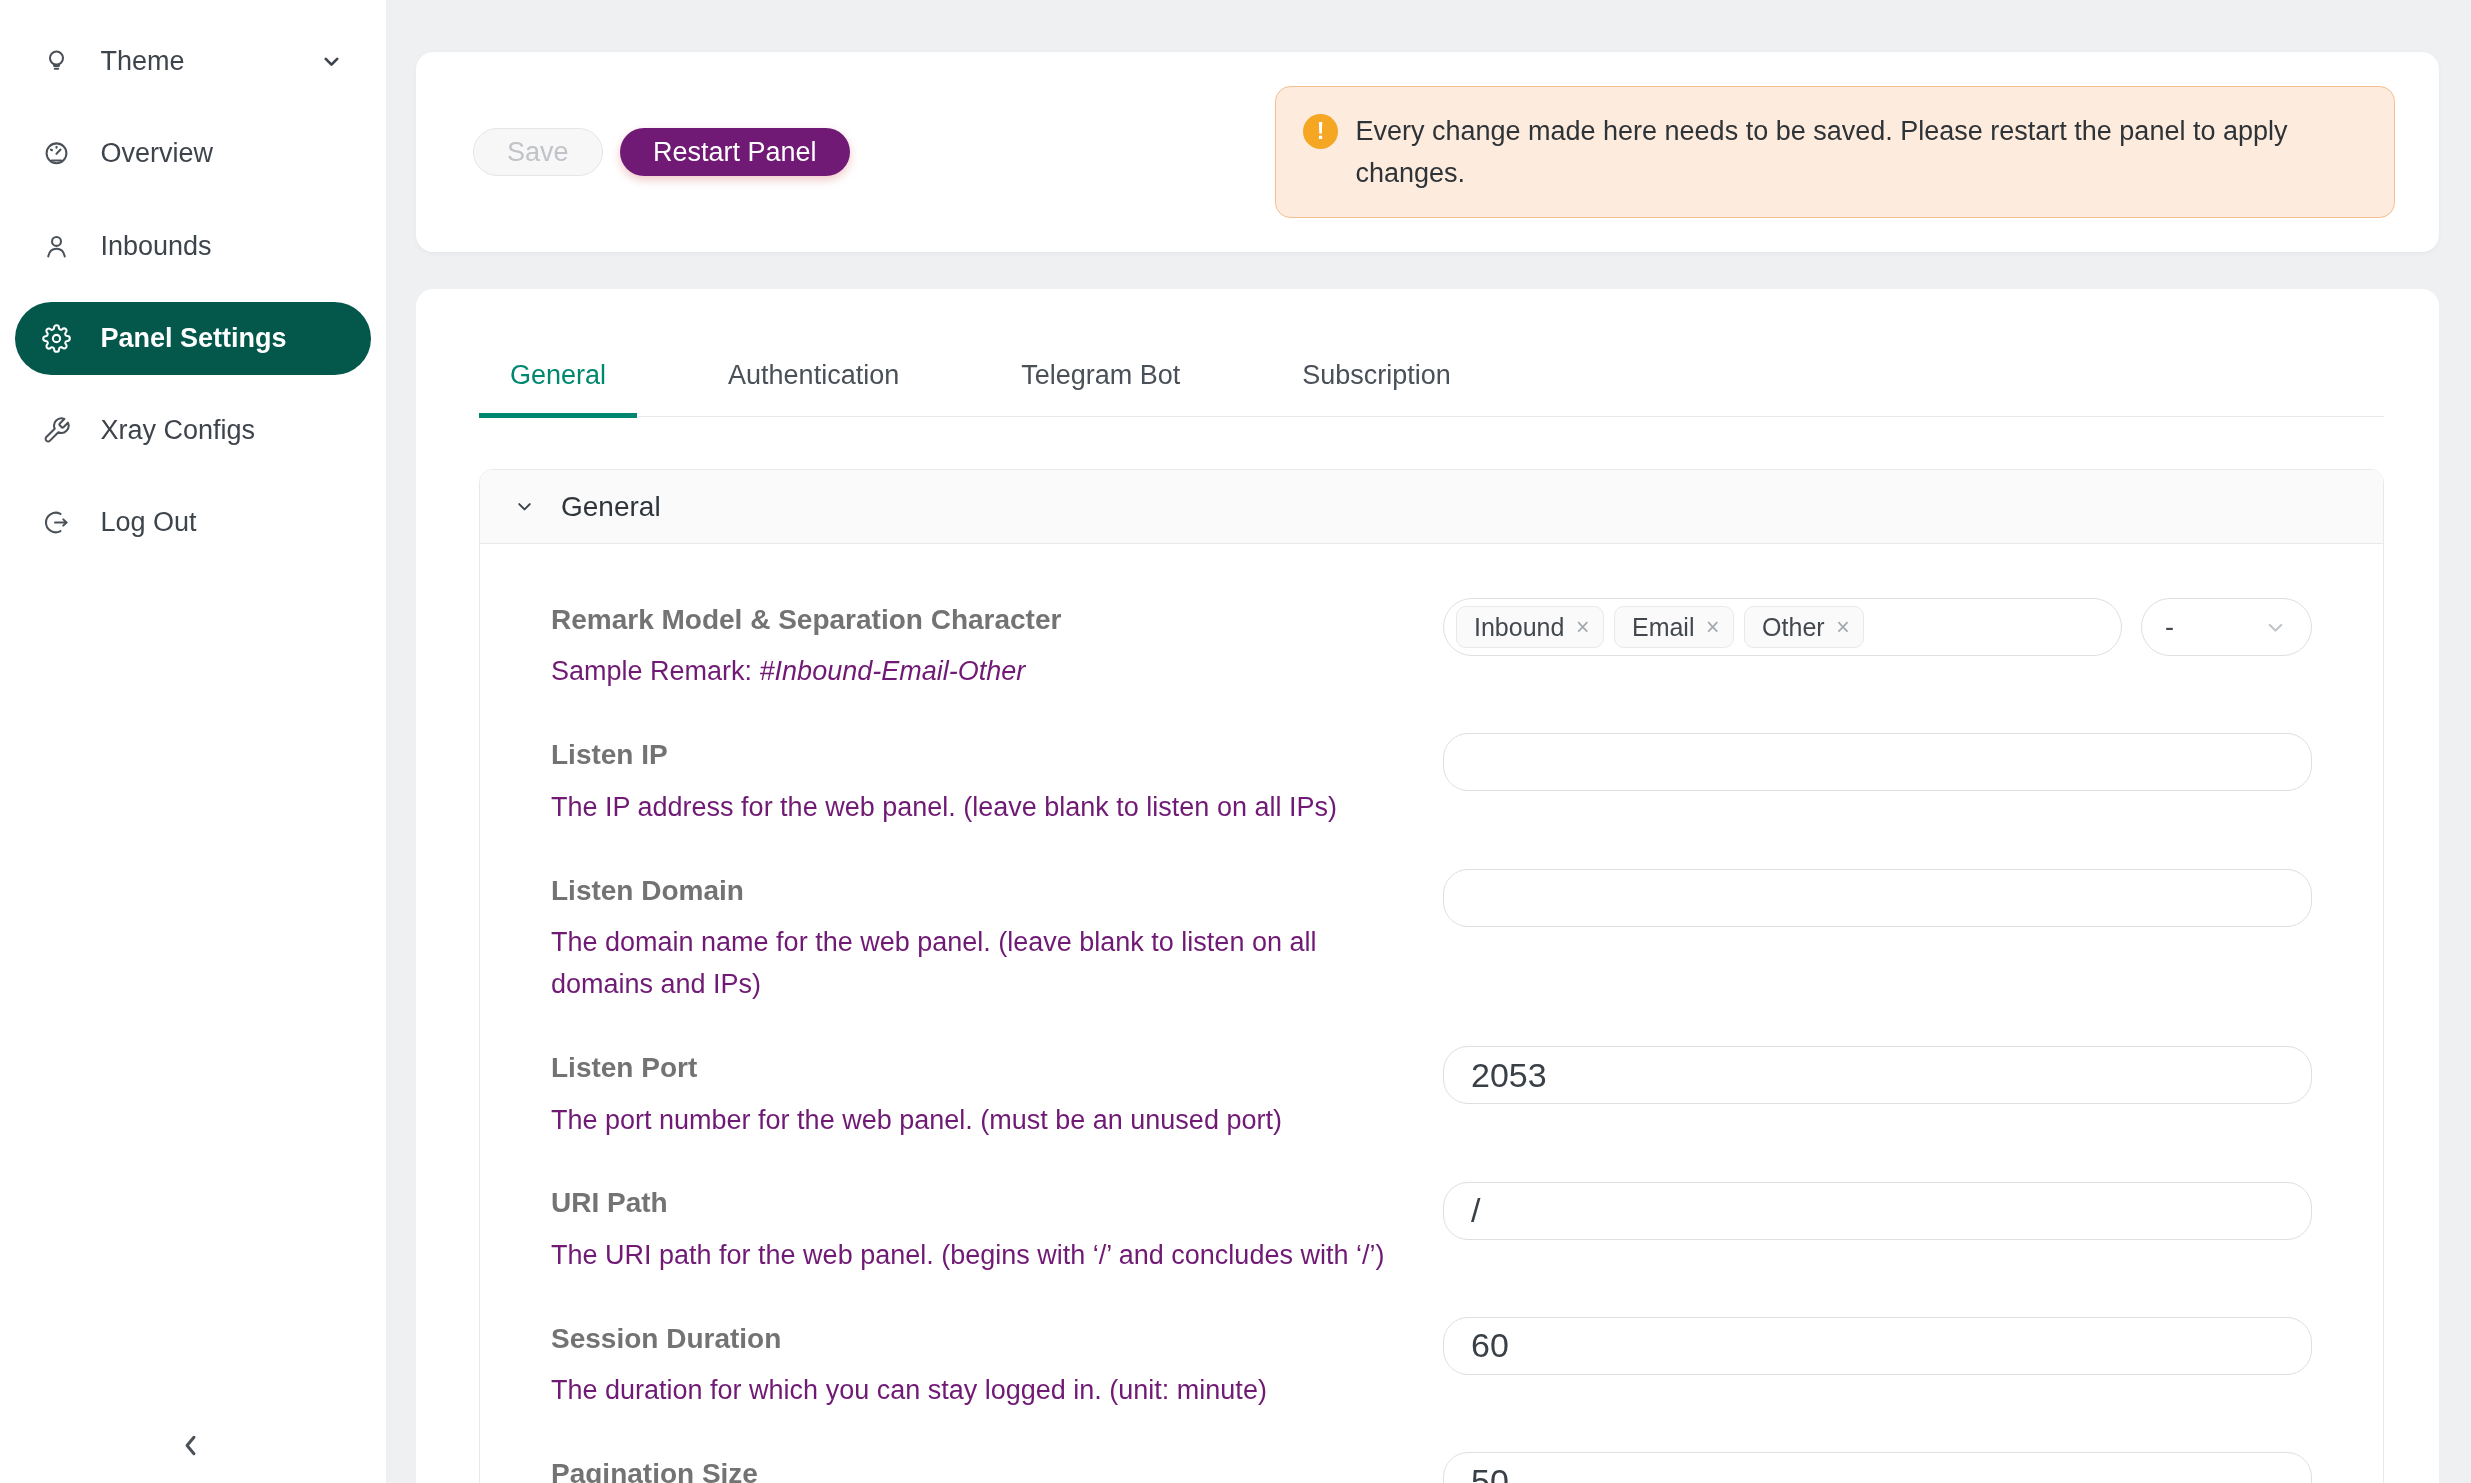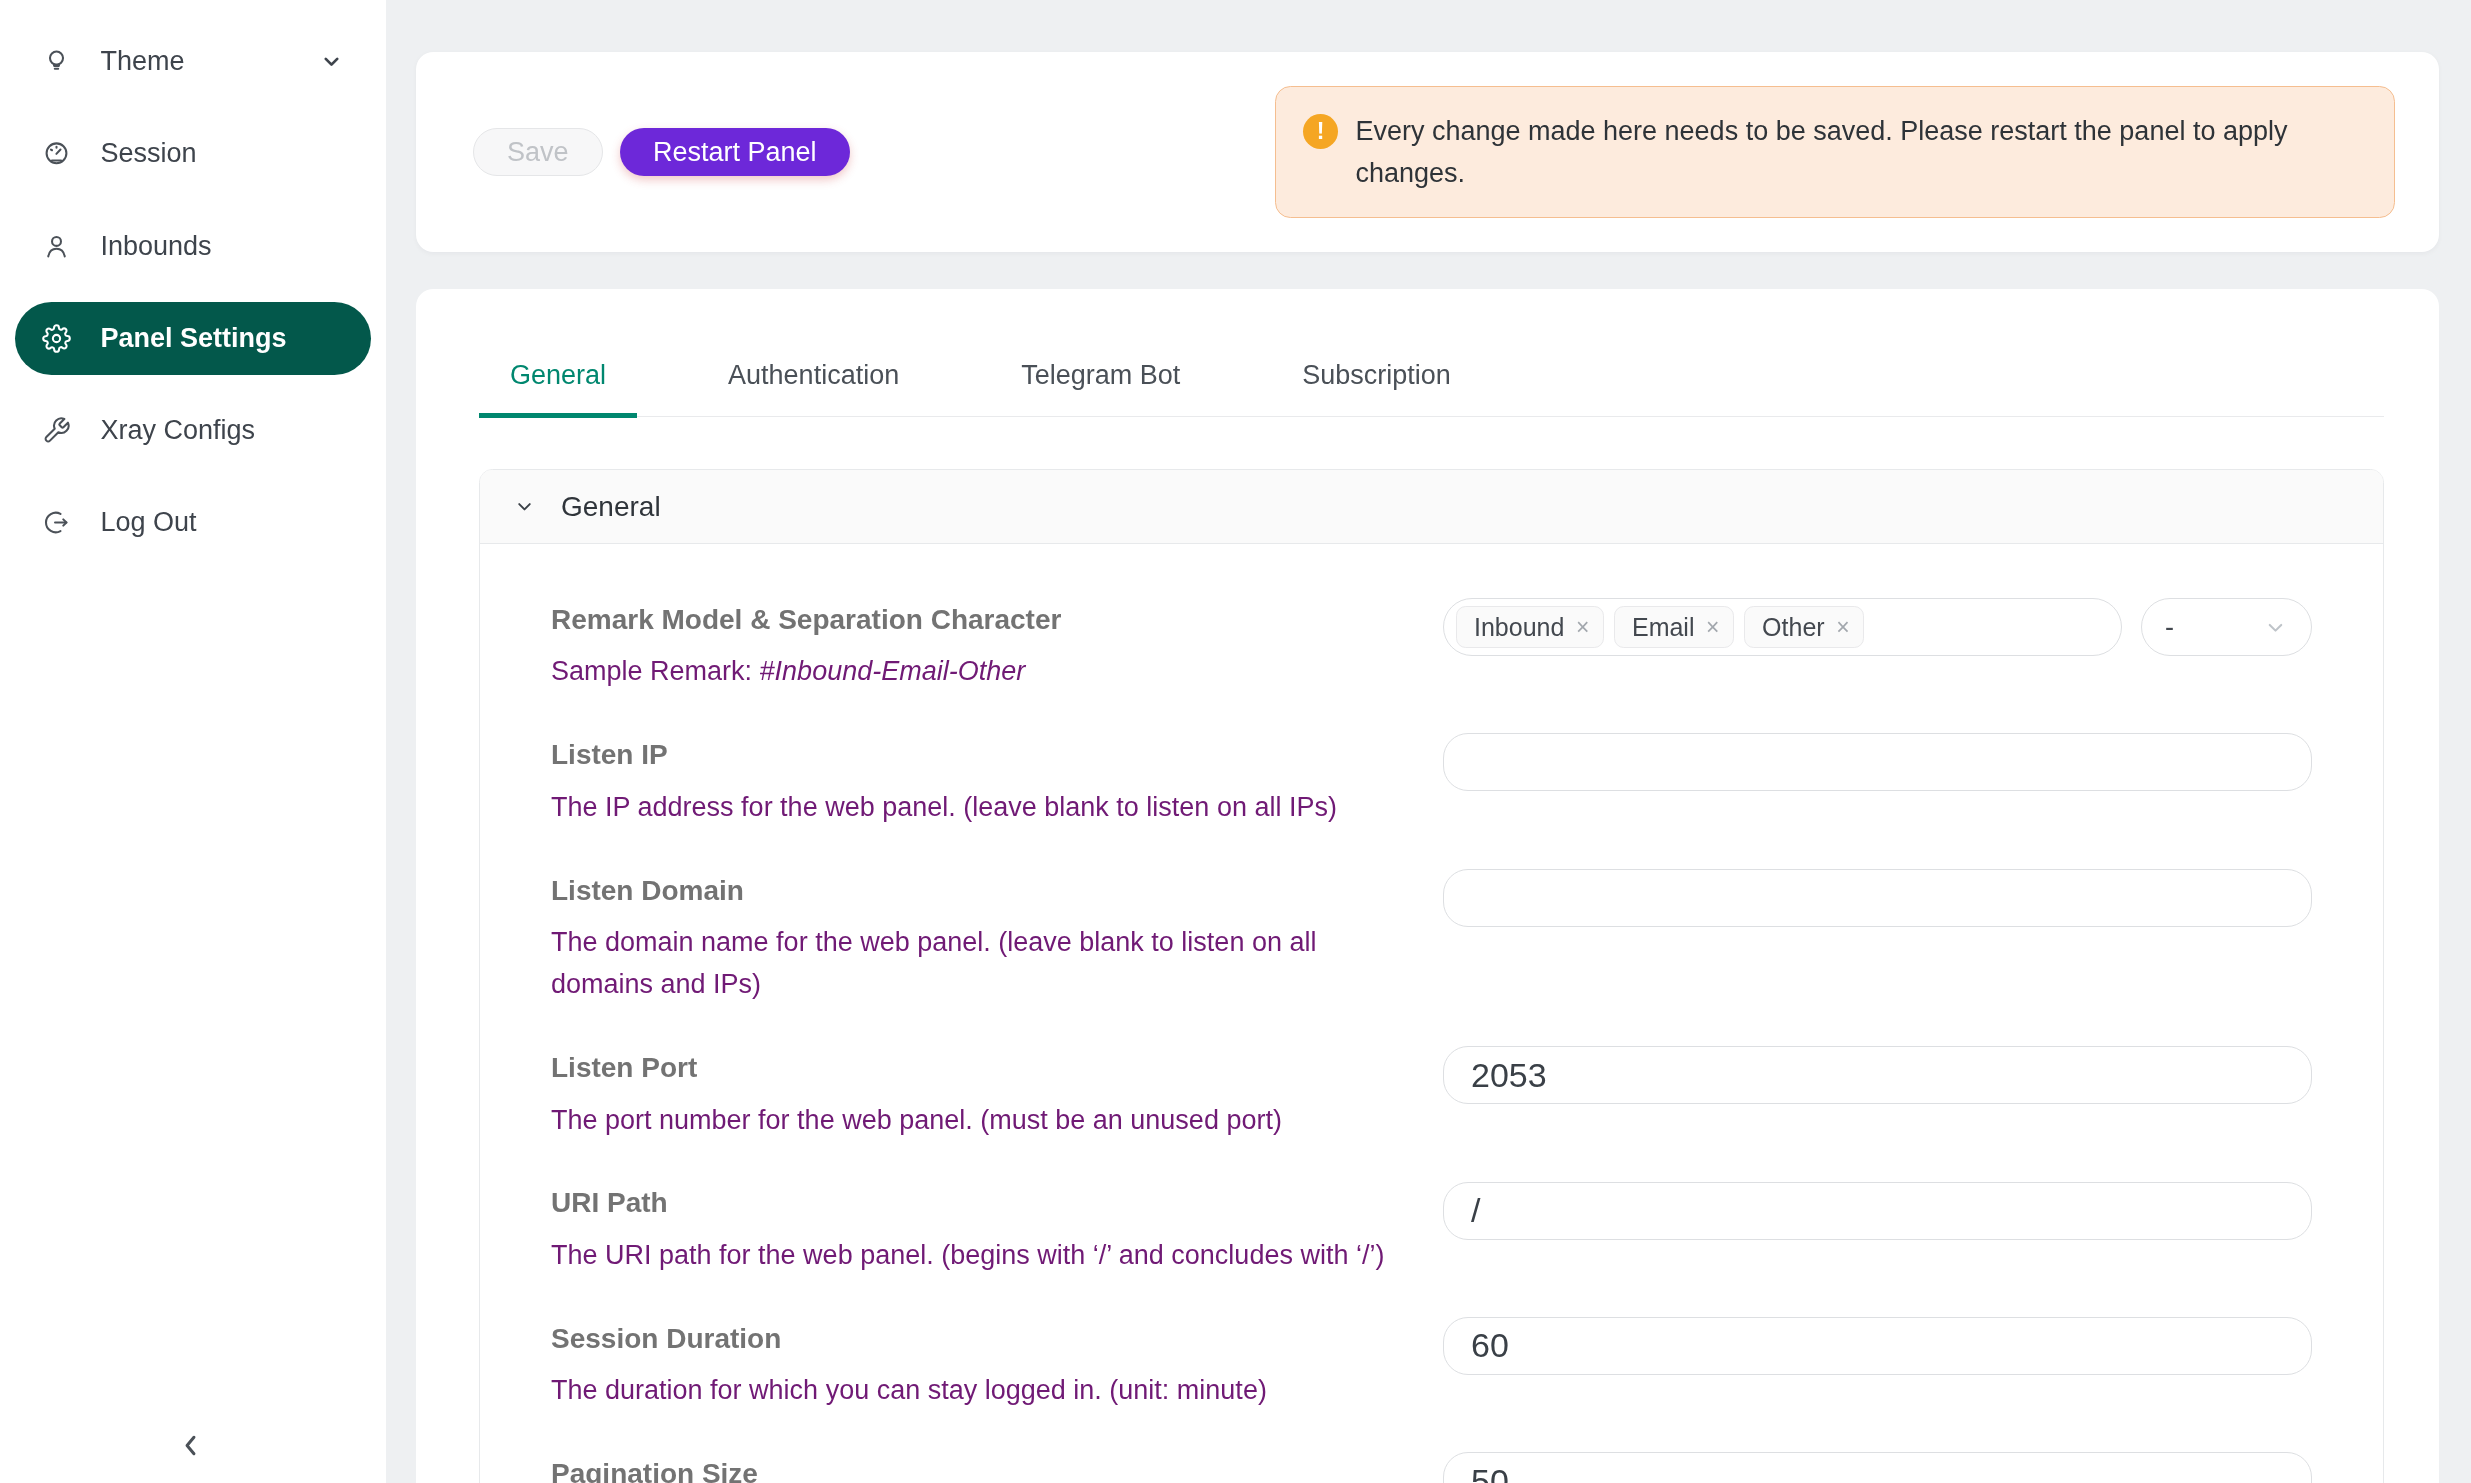--- a/index.html
+++ b/index.html
@@ -40,21 +40,21 @@
   .card { background:#FFFFFF; border-radius:17.4px; }
 
   
   .card-actions {
     height:200px; display:flex; align-items:center;
     padding:0 44px 0 57px; position:relative;
     box-shadow:0 1.9px 5.8px rgba(15,30,40,.04);
   }
   .btn { height:48px; border-radius:30px; font-size:27px; font-family:inherit; display:flex; align-items:center; padding:0 33px; cursor:pointer; }
   .btn-save { background:#F7F7F8; border:1.9px solid #E5E6E8; color:#C0C3C7; cursor:not-allowed; }
-  .btn-restart { background:#6d28d9; border:none; color:#FFFFFF; margin-left:17.4px; box-shadow:0 3.9px 9.7px rgba(205,59,59,.28); }
+  .btn-restart { background:#701a75; border:none; color:#FFFFFF; margin-left:17.4px; box-shadow:0 3.9px 9.7px rgba(205,59,59,.28); }
   .alert {
     margin-left:auto; width:1120px; min-height:110px;
     background:#FDEBDD; border:1.9px solid #F5BE90; border-radius:15.4px;
     display:flex; gap:17.4px; padding:23px 27px; align-items:flex-start;
   }
   .alert-icon {
     width:35px; height:35px; border-radius:50%; background:#F5A623; color:#FFFFFF;
     display:flex; align-items:center; justify-content:center;
     font-size:23px; font-weight:bold; margin-top:3.9px; flex:none;
   }
@@ -130,21 +130,21 @@
   <div class="nav-item">
     <span class="nicon">
       <svg viewBox="0 0 24 24">
           <circle cx="12" cy="11.8" r="8.2"></circle>
           <path d="M11.9 12.3 L15.3 8.7"></path>
           <path d="M8.2 17.8 L15.8 17.8"></path>
           <path d="M7.4 8.8 l.9.5"></path>
           <path d="M12 6.4 l0 .9"></path>
         </svg>
     </span>
-    <span>Session</span>
+    <span>Overview</span>
   </div>
 
   <div class="nav-item">
     <span class="nicon">
       <svg viewBox="0 0 24 24">
           <circle cx="12" cy="7.8" r="3.7"></circle>
           <path d="M5.2 20.2 C6 15.8 8.7 13.9 12 13.9 C15.3 13.9 18 15.8 18.8 20.2"></path>
         </svg>
     </span>
     <span>Inbounds</span>

